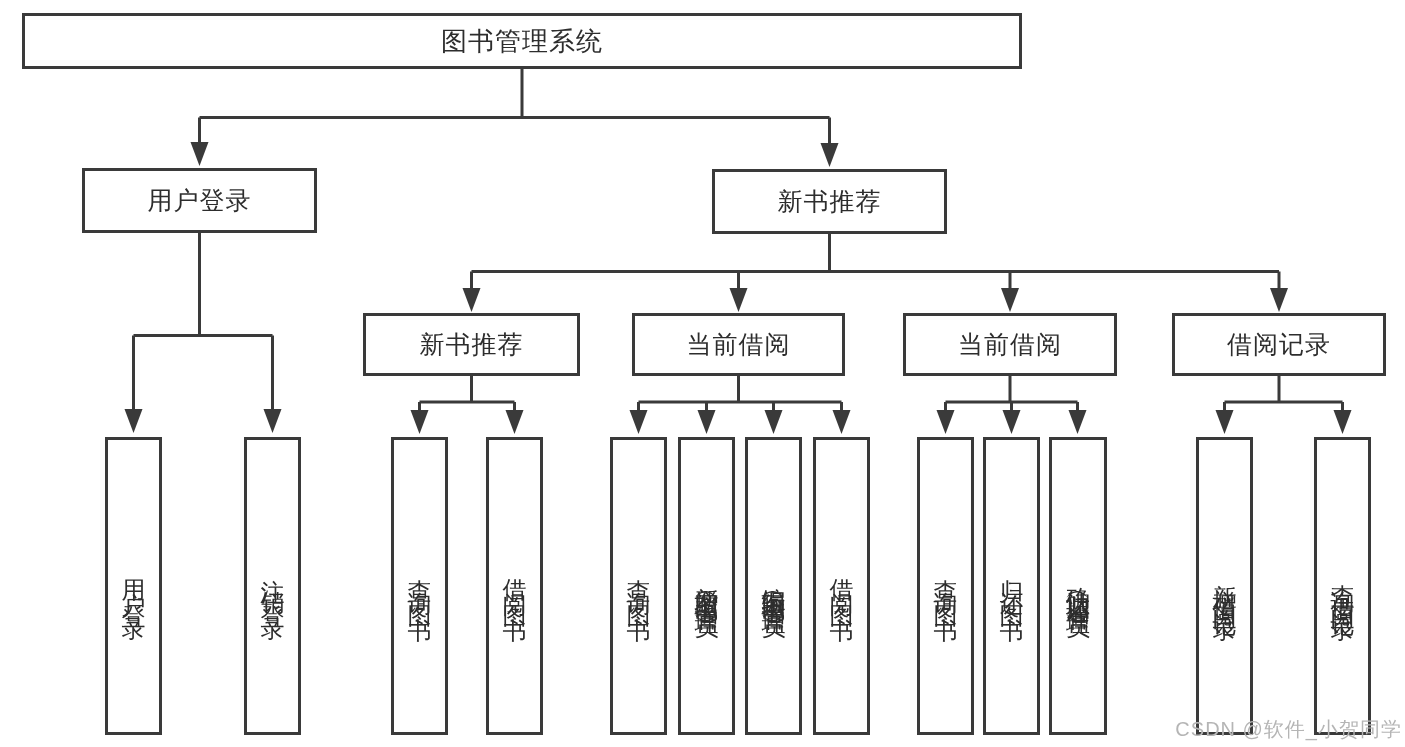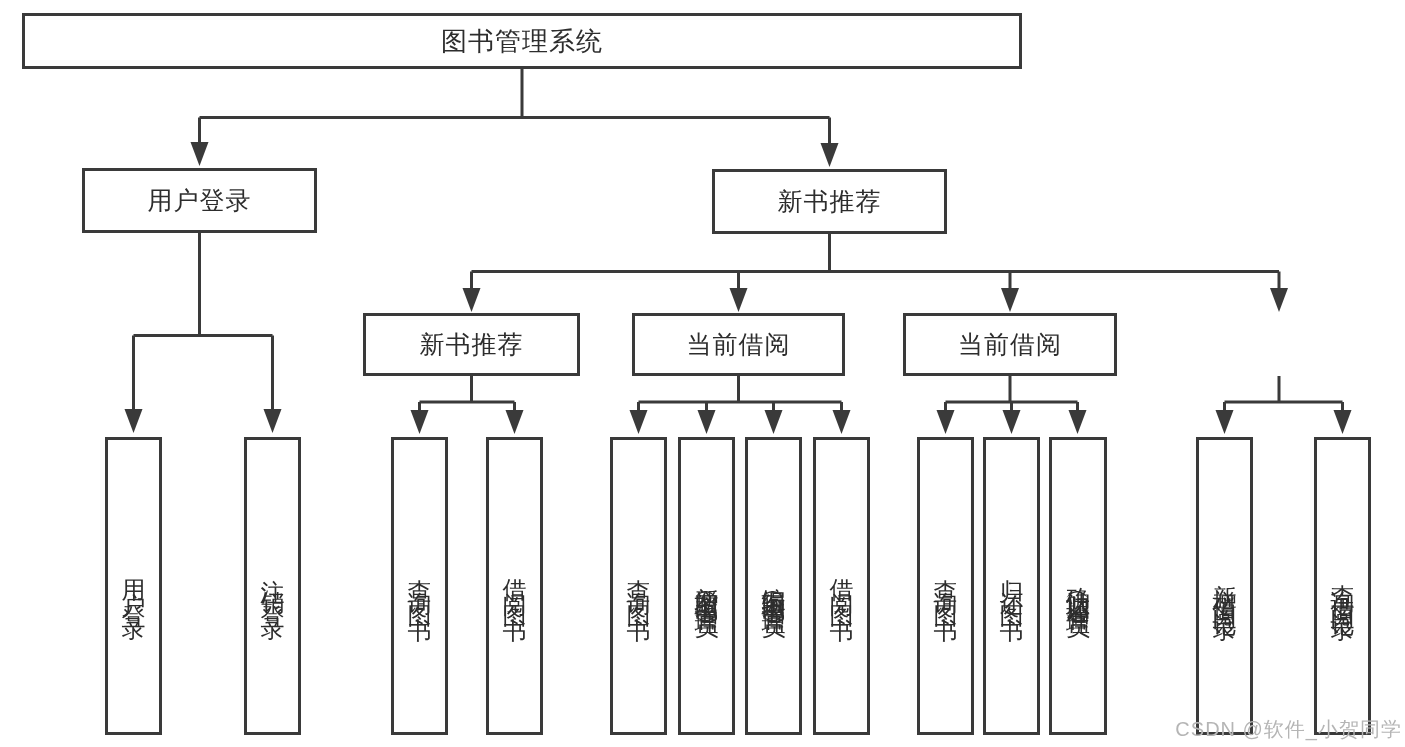--- a/index.html
+++ b/index.html
@@ -100,20 +100,21 @@
   </svg>
 
   <div class="box root" style="left:22px;top:13px;width:1000px;height:56px;">图书管理系统</div>
 
   <div class="box" style="left:82px;top:168px;width:235px;height:65px;">用户登录</div>
   <div class="box" style="left:712px;top:169px;width:235px;height:65px;">新书推荐</div>
 
   <div class="box" style="left:363px;top:313px;width:217px;height:63px;">新书推荐</div>
   <div class="box" style="left:632px;top:313px;width:213px;height:63px;">当前借阅</div>
   <div class="box" style="left:903px;top:313px;width:214px;height:63px;">当前借阅</div>
+  <div class="box" style="left:1172px;top:313px;width:214px;height:63px;">借阅记录</div>
 
   <div class="box vbox ls-short" style="left:105px;top:437px;width:57px;height:298px;">用户登录</div>
   <div class="box vbox ls-short" style="left:244px;top:437px;width:57px;height:298px;">注销登录</div>
 
   <div class="box vbox ls-short" style="left:391px;top:437px;width:57px;height:298px;">查询图书</div>
   <div class="box vbox ls-short" style="left:486px;top:437px;width:57px;height:298px;">借阅图书</div>
 
   <div class="box vbox ls-short" style="left:610px;top:437px;width:57px;height:298px;">查询图书</div>
   <div class="box vbox ls-long" style="left:678px;top:437px;width:57px;height:298px;">新增图书（管理员）</div>
   <div class="box vbox ls-long" style="left:745px;top:437px;width:57px;height:298px;">编辑图书（管理员）</div>

